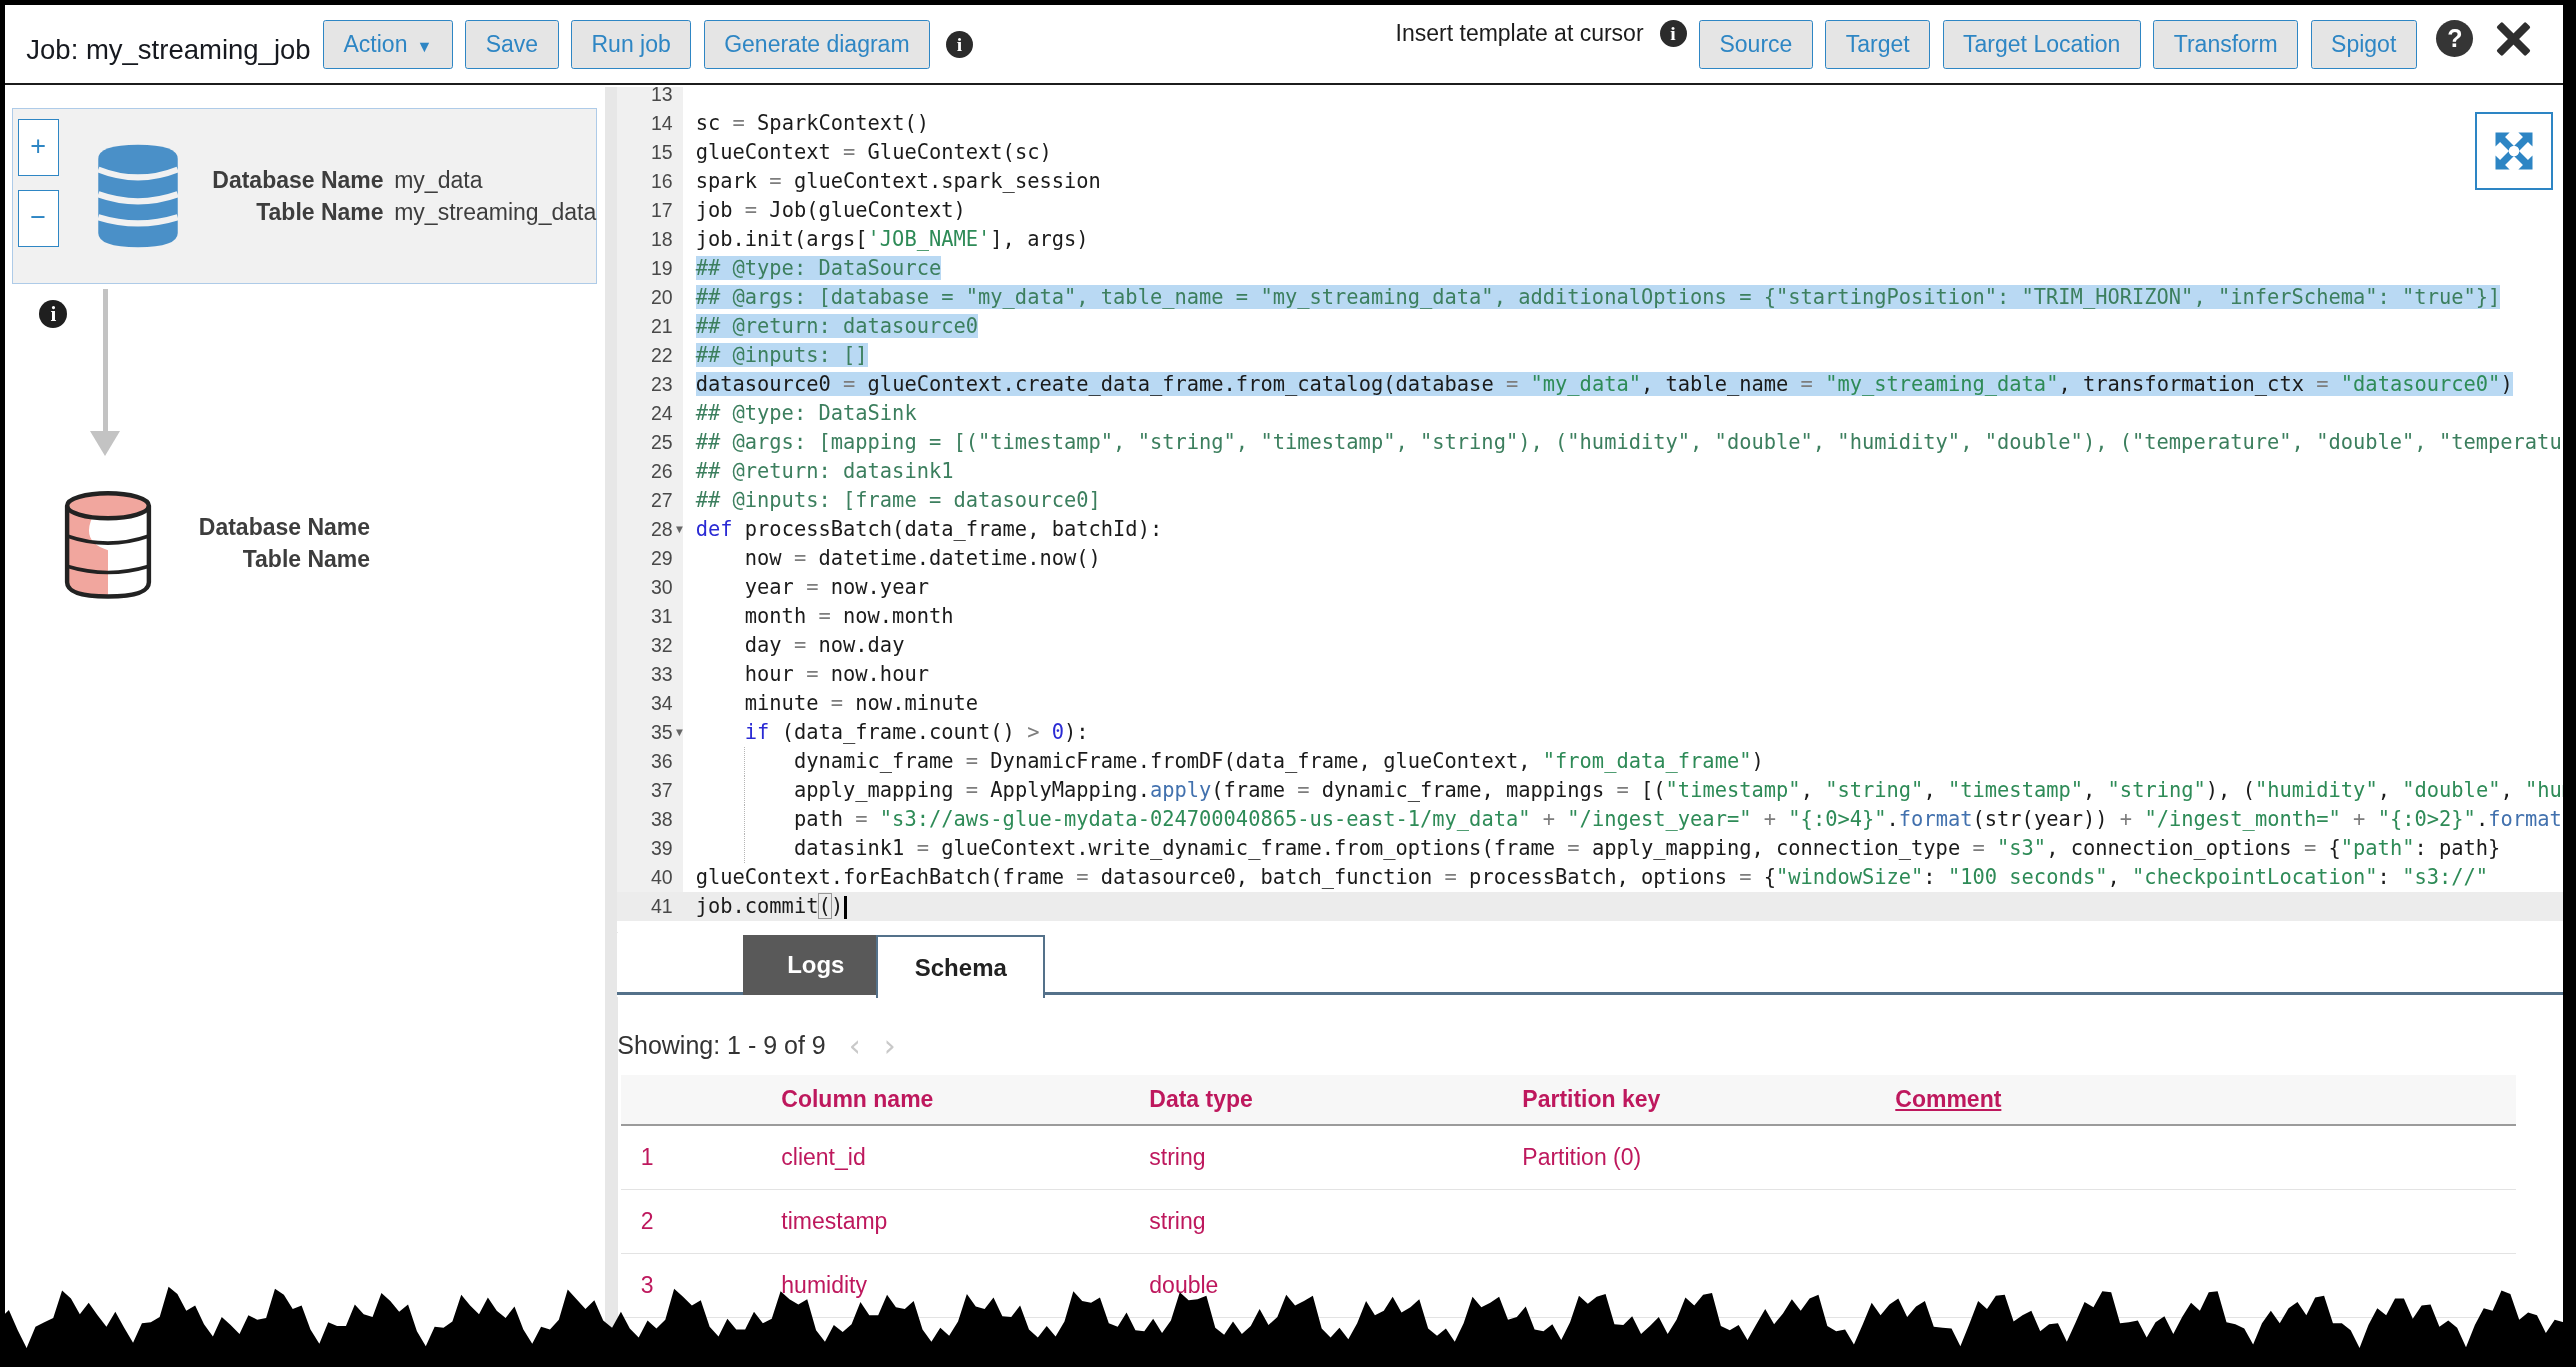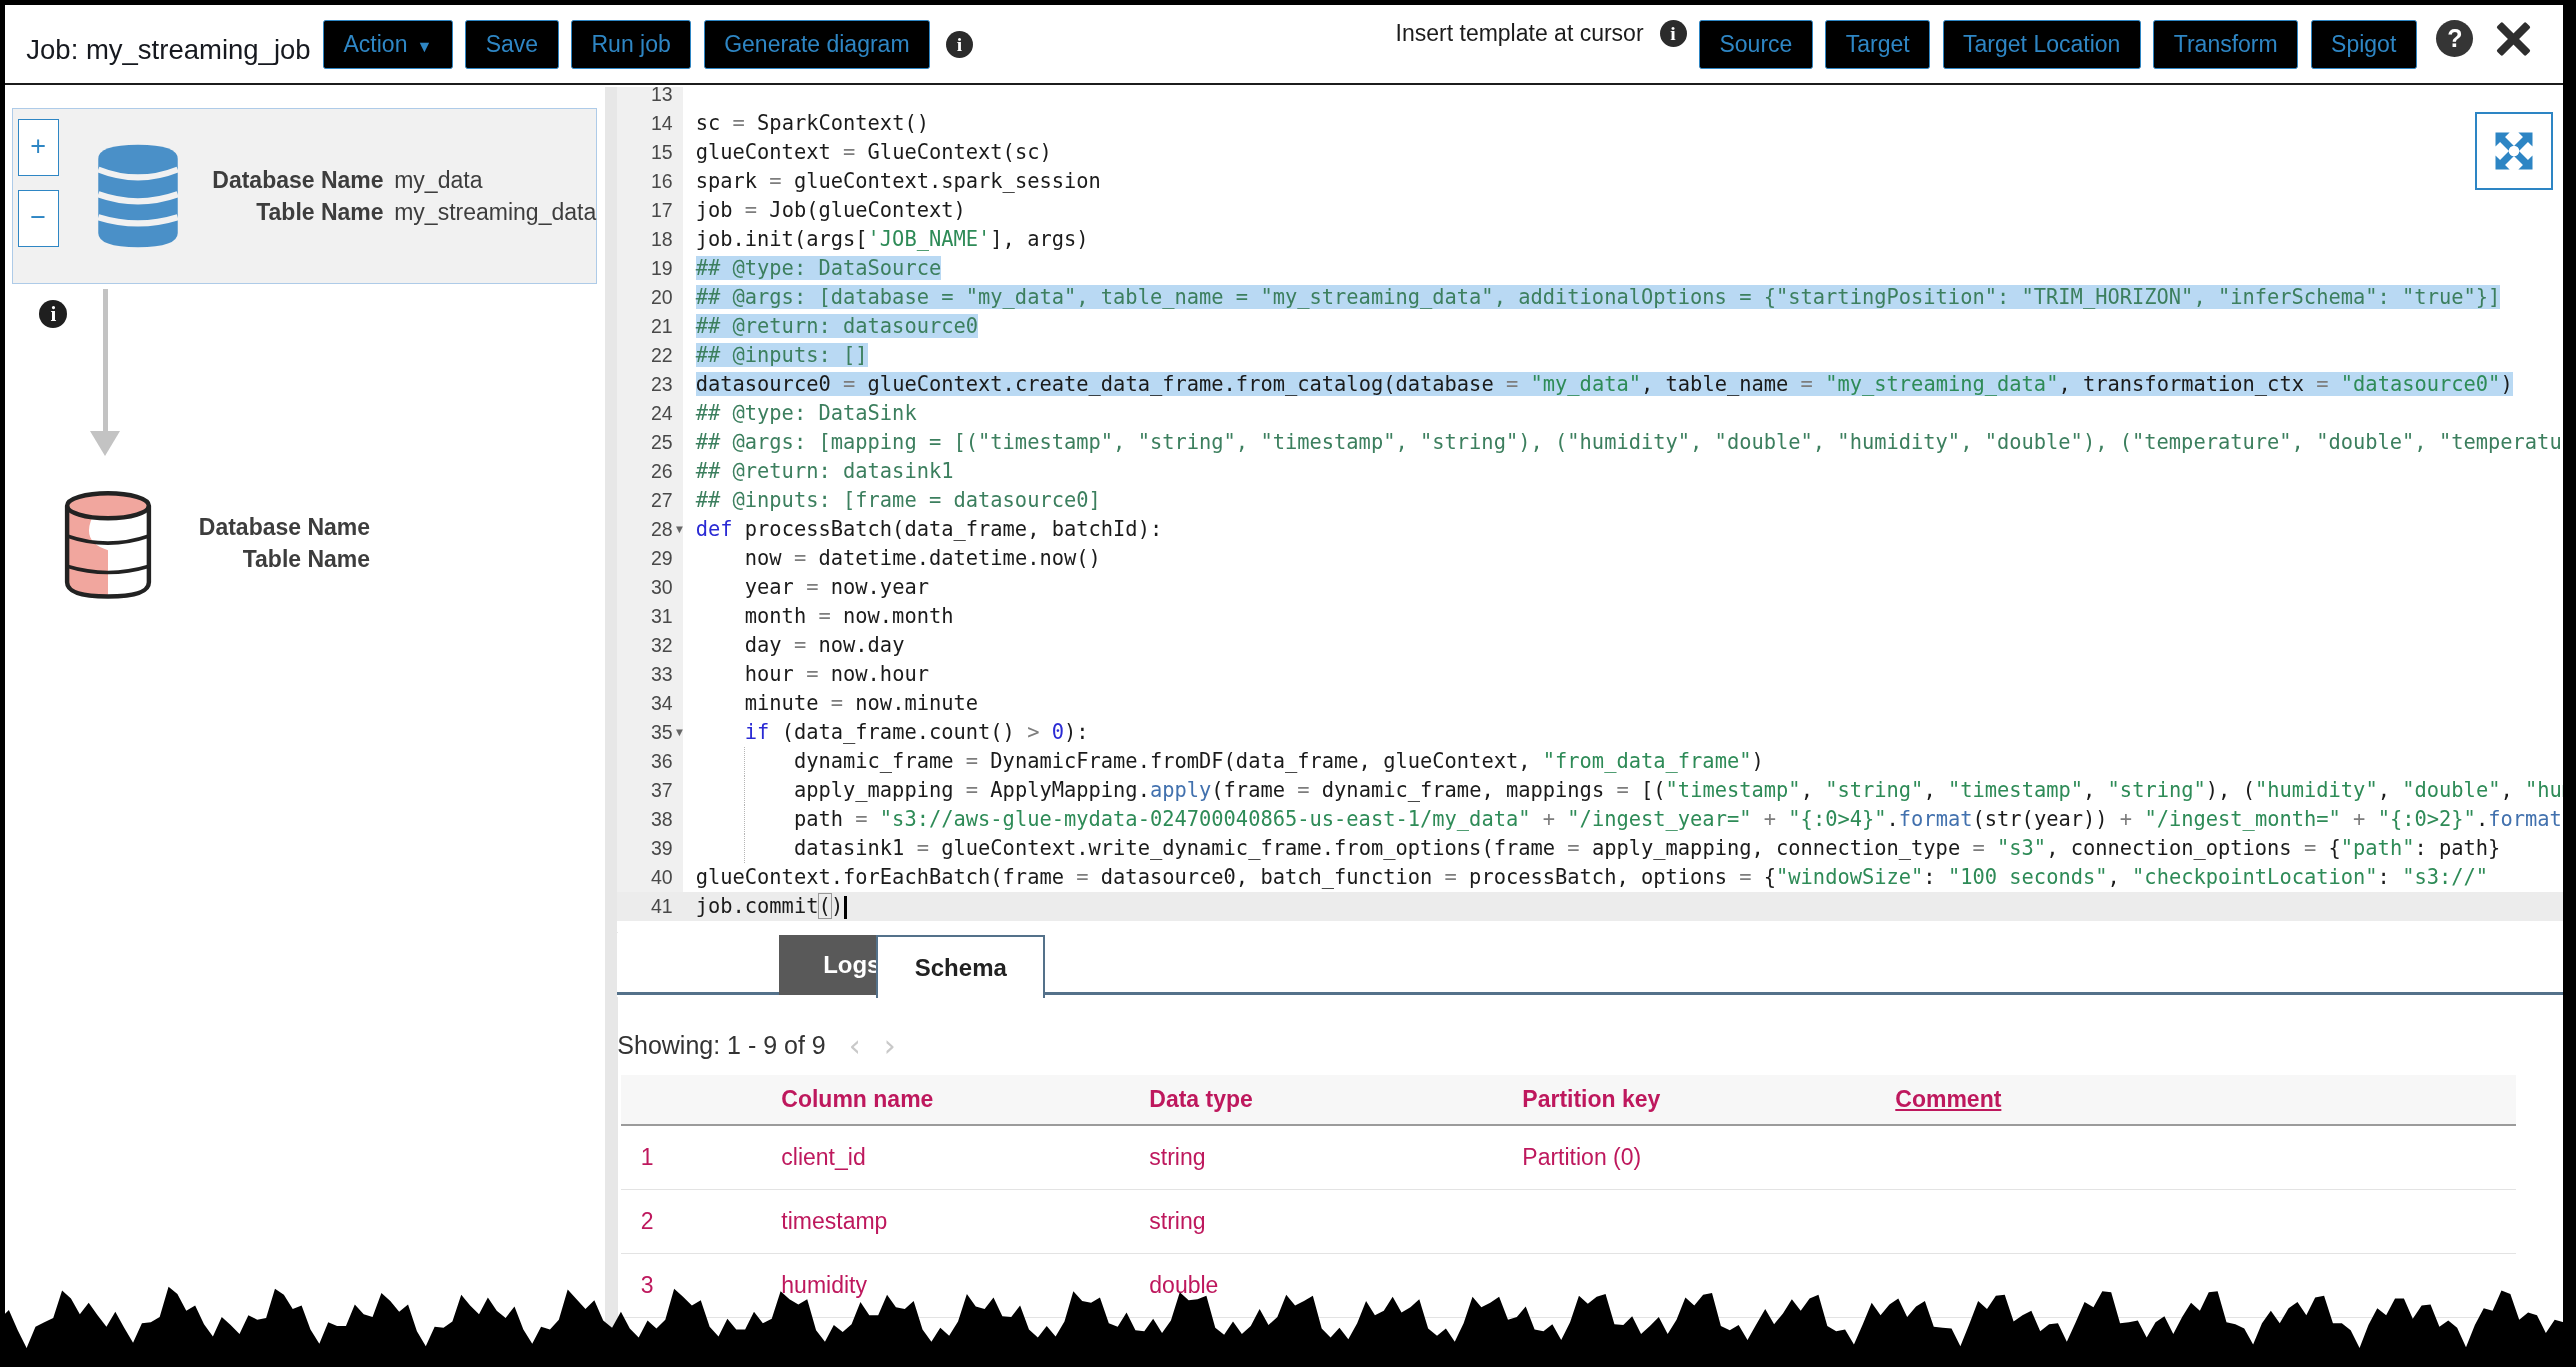--- a/index.html
+++ b/index.html
@@ -4,21 +4,21 @@
 <style>
   * { margin:0; padding:0; box-sizing:border-box; }
   html,body { width:2576px; height:1368px; background:#000; overflow:hidden;
               font-family:"Liberation Sans", sans-serif; }
   .app { position:absolute; left:5.3px; top:5.3px; width:2558px; height:1363px; background:#fff; }
 
   
   .toolbar { position:absolute; left:0; top:0; width:100%; height:80px; background:#fff;
              border-bottom:2.7px solid #1c1c1c; display:flex; align-items:center; }
   .job-title { font-size:27.5px; color:#16191f; margin-left:21px; white-space:nowrap;margin-top:12px; }
-  .btn { border:1.8px solid #2e86c4; color:#2e86c4; background:#000000; border-radius:2.7px;
+  .btn { border:1.8px solid #2e86c4; color:#2e86c4; background:#e5e5e5; border-radius:2.7px;
          font-size:23px; padding:9.8px 19.5px; margin-left:12.4px; white-space:nowrap;
          font-family:"Liberation Sans", sans-serif; cursor:pointer; }
   .caret { font-size:16px; margin-left:9px; color:#2e86c4; }
   .info-circle { display:inline-block; width:27px; height:27px; border-radius:50%;
                  background:#2b2b2b; color:#fff; font-size:19.5px; font-weight:bold;
                  text-align:center; line-height:27px; font-family:"Liberation Serif", serif;
                  margin-left:16px; flex:0 0 auto; }
   .tb-right { margin-left:auto; display:flex; align-items:flex-start; margin-right:32px; }
   .insert-label { font-size:23px; color:#1c1c1c; white-space:nowrap; }
   .help-circle { width:37px; height:37px; border-radius:50%; background:#353535; color:#fff;
@@ -79,21 +79,21 @@
             margin-left:0.9px; }
   .expand-btn { position:absolute; right:10.6px; top:25px; width:78px; height:78px; background:#fff;
                 border:2.7px solid #2d85c4; cursor:pointer; display:flex; align-items:center;
                 justify-content:center; }
 
   
   .tabs-zone { position:absolute; left:612px; top:928px; width:1946px; height:64px; background:#fff; }
   .tabs-border { position:absolute; left:0; top:59px; width:100%; height:2.7px; background:#54718a; }
   .tab { position:absolute; top:1.8px; height:60px; font-size:24px; font-weight:bold;
          display:flex; align-items:center; justify-content:center; cursor:pointer; }
-  .tab-logs { left:126px; width:145px; background:#595959; color:#fff;margin-left:36px; }
+  .tab-logs { left:126px; width:145px; background:#595959; color:#fff; }
   .tab-schema { left:259px; width:169px; background:#fff; color:#222; border:2.7px solid #54718a;
                 border-bottom:none; height:63px; z-index:2; }
 
   
   .showing-bar { position:absolute; left:612px; top:1017px; width:1898px; height:46px;
                  display:flex; align-items:center; }
   .showing-text { font-size:25px; color:#333; }
   .page-chevron { font-size:30px; color:#c9c9c9; margin-left:23px; cursor:pointer;
                   font-family:"DejaVu Sans", sans-serif; }
   .schema-table { position:absolute; left:616px; top:1070px; width:1895px; font-size:23px; color:#be185d; }

